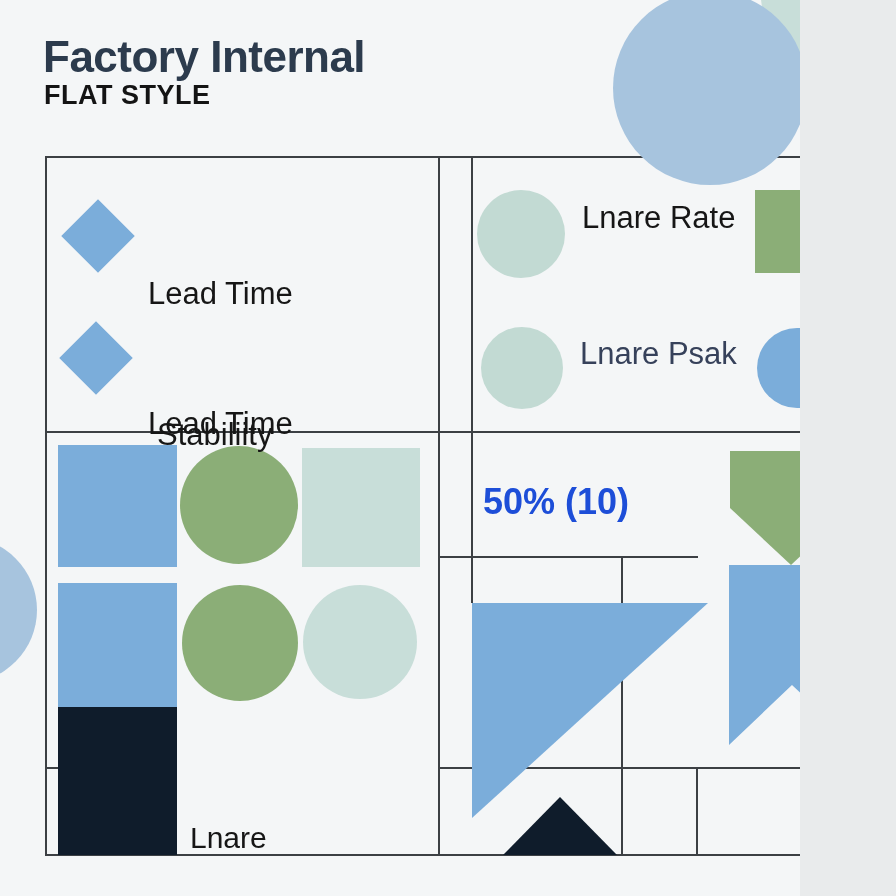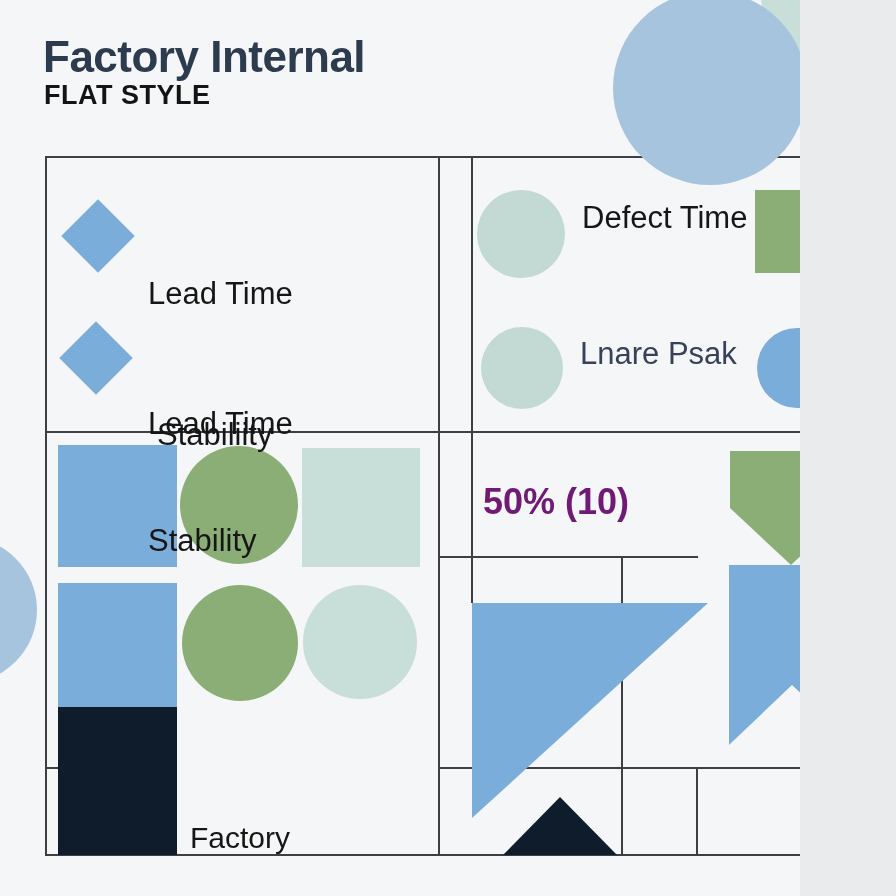--- a/index.html
+++ b/index.html
@@ -29,21 +29,21 @@
   .flag{clip-path:polygon(0 0,100% 0,100% 100%,49.6% 66.7%,0 100%);}
   .tri-dl{clip-path:polygon(0 0,100% 0,0 100%);}
   .tri-up{clip-path:polygon(50% 0,100% 100%,0 100%);}
   
   .txt{position:absolute;z-index:4;white-space:pre;}
   .page-title{font-size:44px;font-weight:700;color:var(--title,#2c3b4d);letter-spacing:-0.5px;}
   .page-subtitle{font-size:27px;font-weight:600;color:#141414;letter-spacing:0.5px;}
   .label{font-size:31px;line-height:39px;color:#161616;}
   .label .indent{padding-left:9px;margin-top:24px;}
   .label-sm{font-size:31px;font-weight:500;color:var(--navy-text,#36415a);}
-  .stat{font-size:36px;font-weight:700;color:#701a75;}
+  .stat{font-size:36px;font-weight:700;color:#1d4ed8;}
   .caption{font-size:30px;line-height:39px;color:#161616;}
 </style>
 </head>
 <body>
 
 <div class="canvas">
 
   <div class="deco deco-teal" style="left:760px;top:-210px;width:380px;height:380px;"></div>
   <div class="deco deco-blue" style="left:613px;top:-9px;width:194px;height:194px;"></div>
   <div class="deco deco-strong-blue" style="left:872px;top:303px;width:98px;height:98px;"></div>
@@ -67,43 +67,42 @@
 
   <div>
     <div class="shape blue diamond" style="left:72px;top:210px;width:52px;height:52px;"></div>
     <div class="txt label" style="left:148px;top:196px;">
       <div>Lead Time</div>
       <div class="indent">Stabiliity</div>
     </div>
     <div class="shape blue diamond" style="left:70px;top:332px;width:52px;height:52px;"></div>
     <div class="txt label" style="left:148px;top:326px;">
       <div>Lead Time</div>
-      <div>Stability</div>
     </div>
   </div>
 
   <div>
     <div class="shape teal-soft circle" style="left:477px;top:190px;width:88px;height:88px;"></div>
-    <div class="txt label" style="left:582px;top:198px;">Defect Time</div>
+    <div class="txt label" style="left:582px;top:198px;">Lnare Rate</div>
     <div class="shape green" style="left:755px;top:190px;width:82px;height:83px;"></div>
     <div class="shape teal-soft circle" style="left:481px;top:327px;width:82px;height:82px;"></div>
     <div class="txt label-sm" style="left:580px;top:336px;">Lnare Psak</div>
     <div class="shape blue circle" style="left:757px;top:328px;width:80px;height:80px;"></div>
   </div>
 
   <div>
     <div class="shape blue" style="left:58px;top:445px;width:119px;height:122px;"></div>
     <div class="shape green circle" style="left:180px;top:446px;width:118px;height:118px;"></div>
     <div class="shape teal" style="left:302px;top:448px;width:118px;height:119px;"></div>
     <div class="shape blue" style="left:58px;top:583px;width:119px;height:124px;"></div>
     <div class="shape green circle" style="left:182px;top:585px;width:116px;height:116px;"></div>
     <div class="shape teal circle" style="left:303px;top:585px;width:114px;height:114px;"></div>
     <div class="shape navy" style="left:58px;top:707px;width:119px;height:148px;"></div>
     <div class="txt caption" style="left:190px;top:740px;">
-      <div>Factory</div>
+      <div>Lnare</div>
       
     </div>
   </div>
 
   <div>
     <div class="txt stat" style="left:483px;top:481px;">50% (10)</div>
     <div class="shape green pentagon" style="left:730px;top:451px;width:122px;height:114px;"></div>
     <div class="shape blue flag" style="left:729px;top:565px;width:127px;height:180px;"></div>
     <div class="shape blue tri-dl" style="left:472px;top:603px;width:236px;height:215px;"></div>
     <div class="shape navy tri-up" style="left:503px;top:797px;width:114px;height:58px;"></div>

